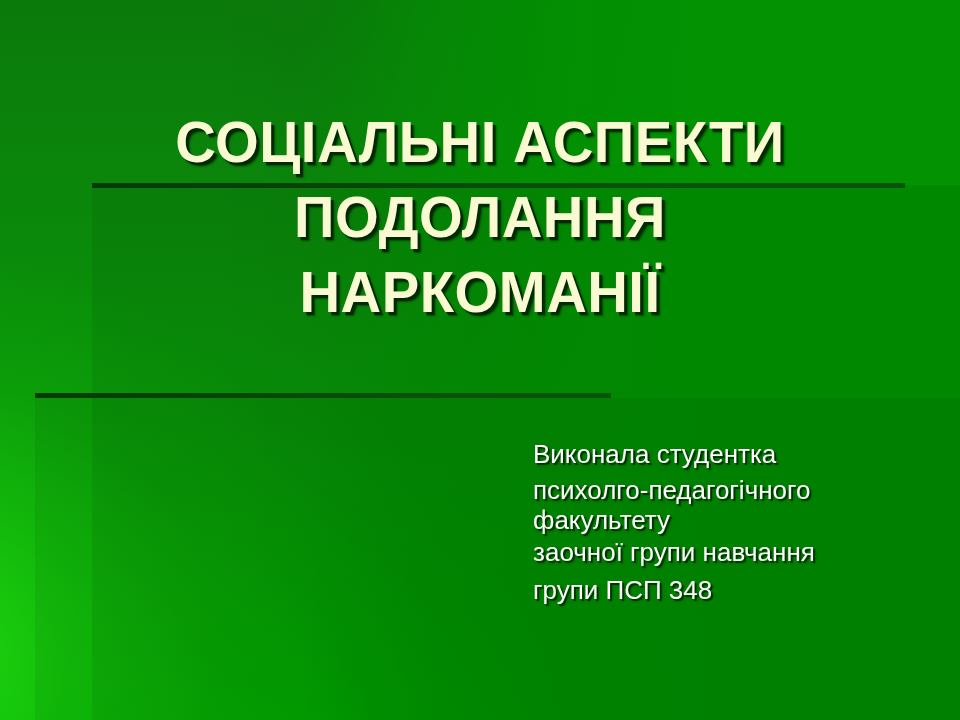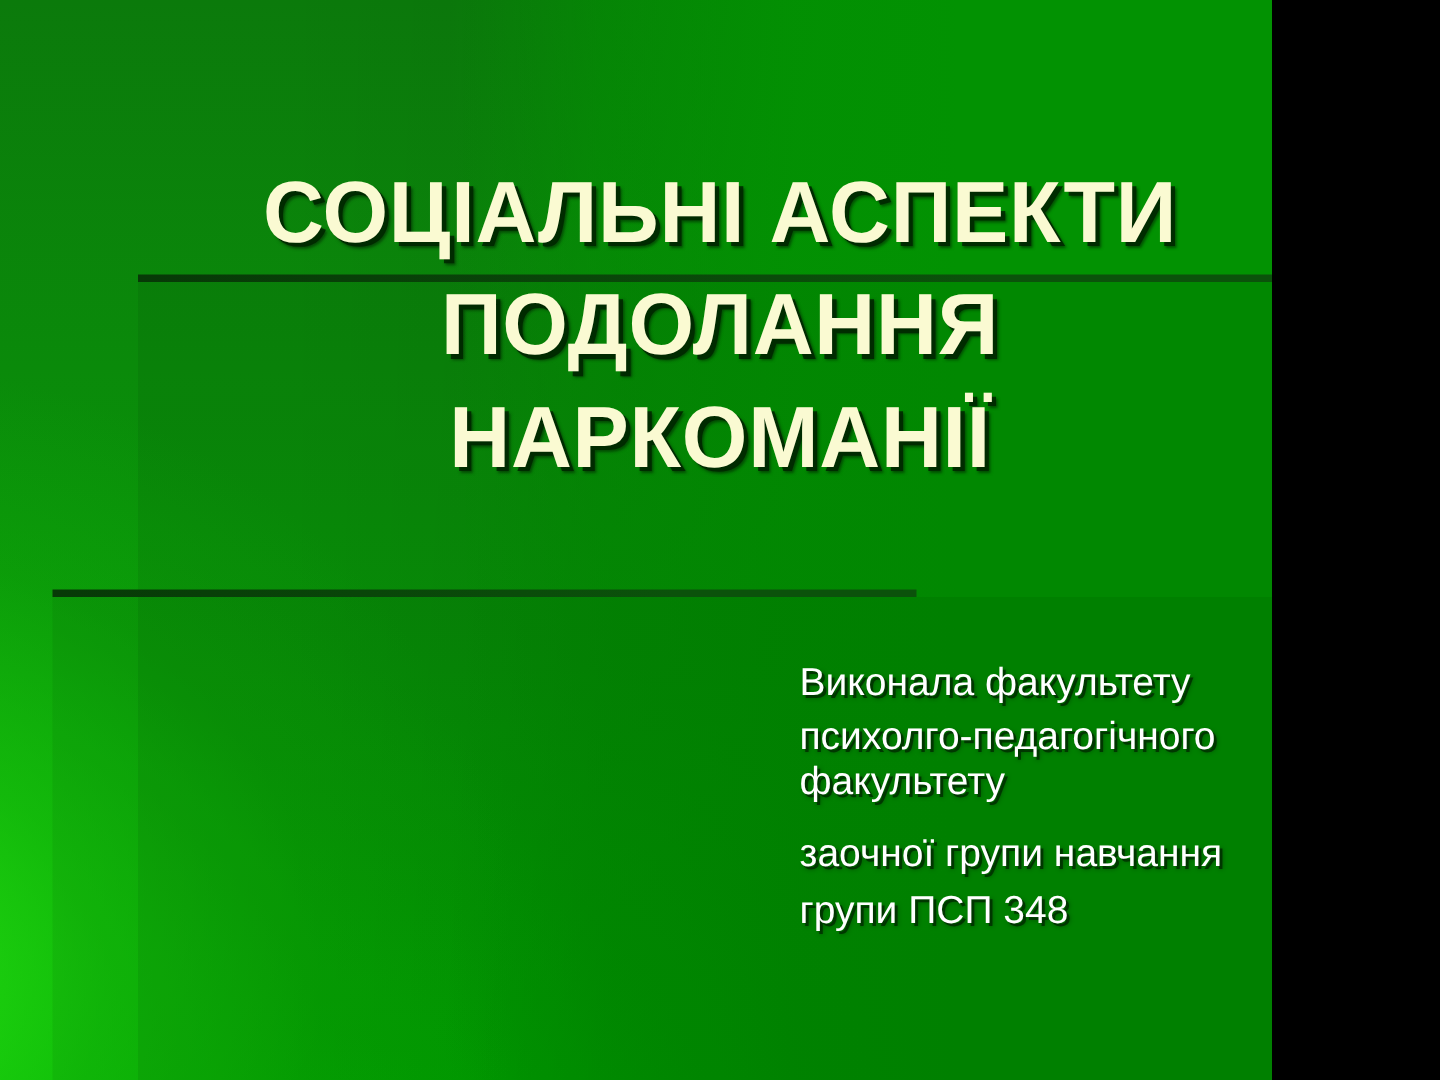--- a/index.html
+++ b/index.html
@@ -3,21 +3,21 @@
 <meta charset="utf-8">
 <style>
   html, body {
     margin: 0;
     padding: 0;
     background: #000;
   }
 
   #slide {
     position: relative;
-    width: 848px;
+    width: 960px;
     height: 720px;
     overflow: hidden;
     font-family: "Liberation Sans", "DejaVu Sans", sans-serif;
     
     background-color: #0a8a0a;
   }
 
   
   .bg-base {
     position: absolute;
@@ -141,21 +141,21 @@
     margin: 0 0 4px 0;
     font-size: 26px;
     line-height: 34px;
     color: #ffffff;
     text-shadow:
        2px 2px 0 rgba(0, 44, 0, 0.80),
        2px 2px 3px rgba(0, 34, 0, 0.5);
   }
   #subtitle-block p.wrap {
     line-height: 30px;
-    margin-bottom: 16px;
+    margin-bottom: 0;
   }
 </style>
 </head>
 <body>
 
 <div id="slide">
 
   <div class="bg-base"></div>
   <div class="bg-glow"></div>
   <div class="bg-flat-right"></div>
@@ -166,19 +166,19 @@
   <div class="rule rule-top"></div>
   <div class="rule rule-mid"></div>
 
   <div id="title-block">
     <span class="line">СОЦІАЛЬНІ АСПЕКТИ</span>
     <span class="line">ПОДОЛАННЯ</span>
     <span class="line">НАРКОМАНІЇ</span>
   </div>
 
   <div id="subtitle-block">
-    <p>Виконала факультету</p>
+    <p>Виконала студентка</p>
     <p class="wrap">психолго-педагогічного факультету</p>
     <p>заочної групи навчання</p>
     <p>групи ПСП 348</p>
   </div>
 
 </div>
 
 </body></html>

